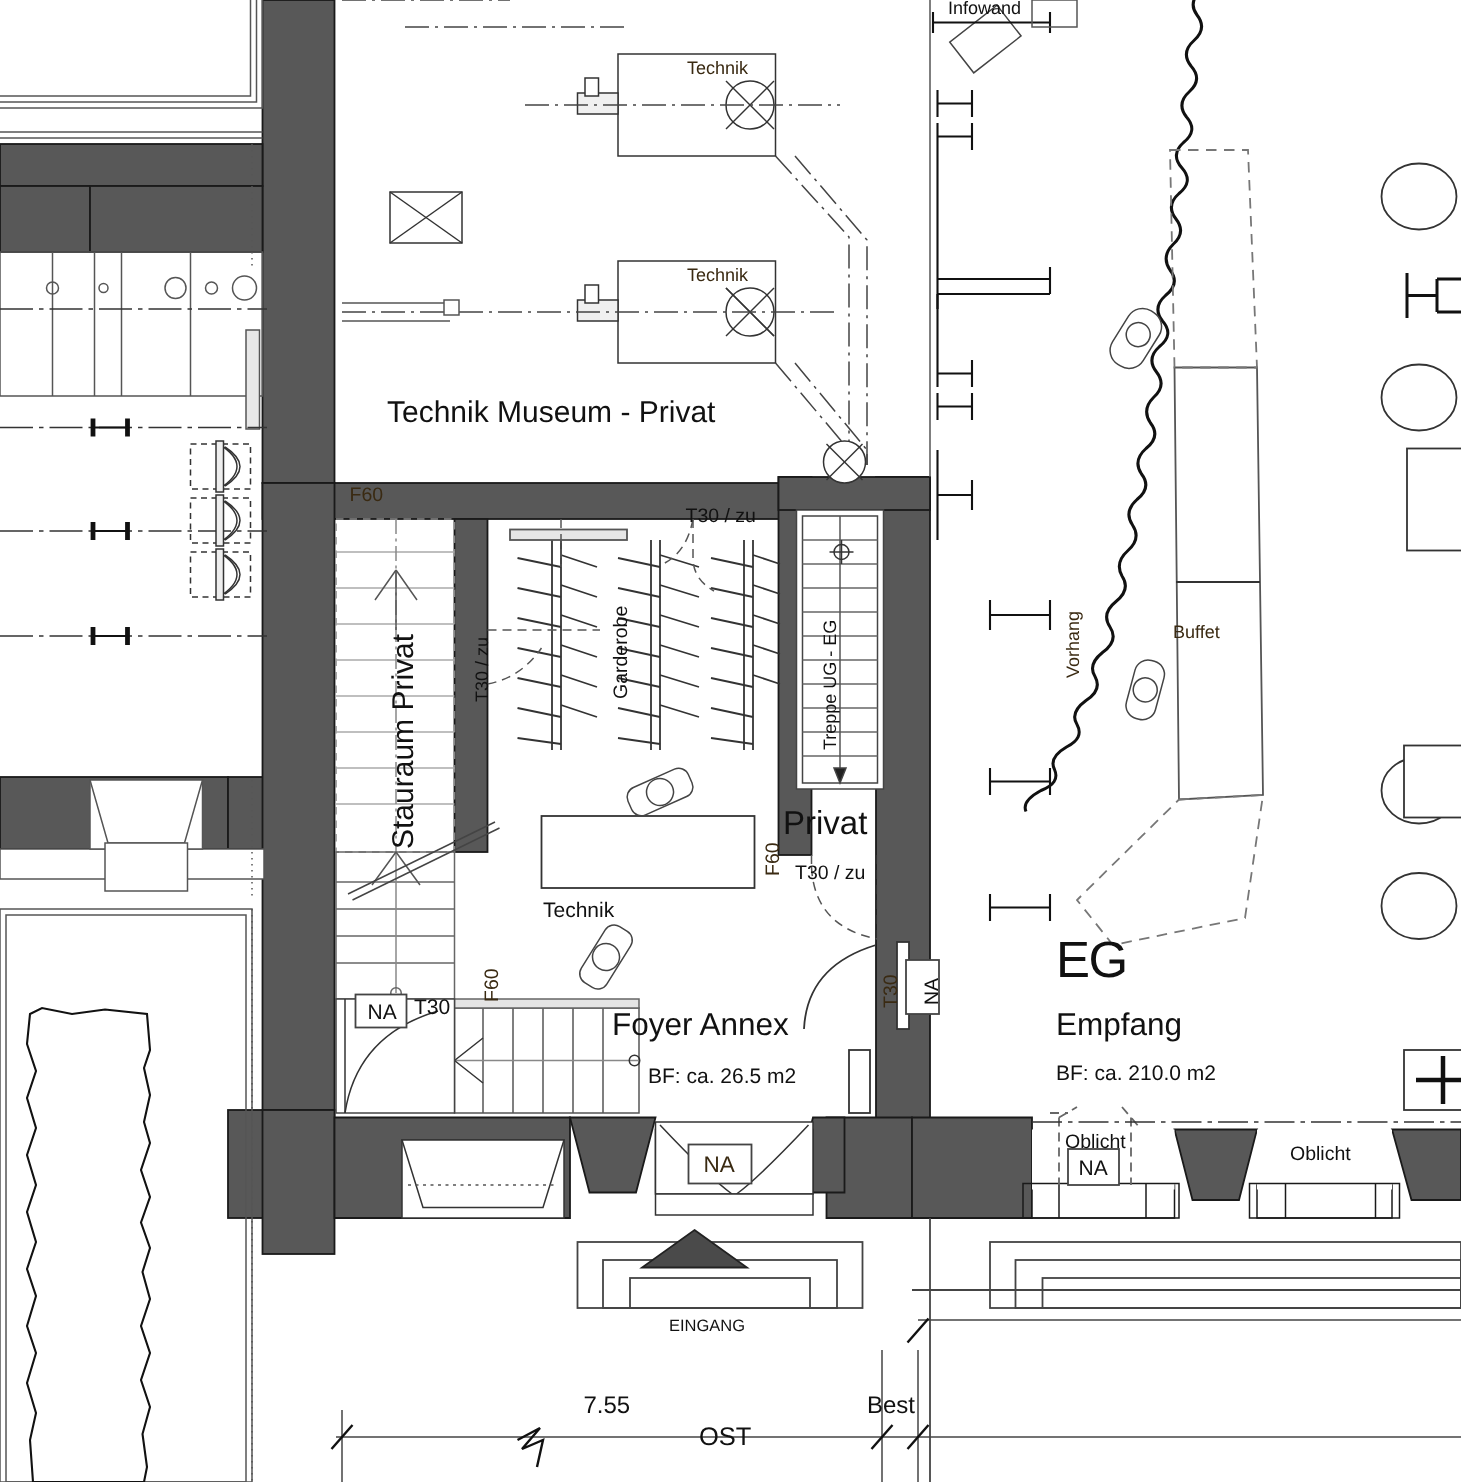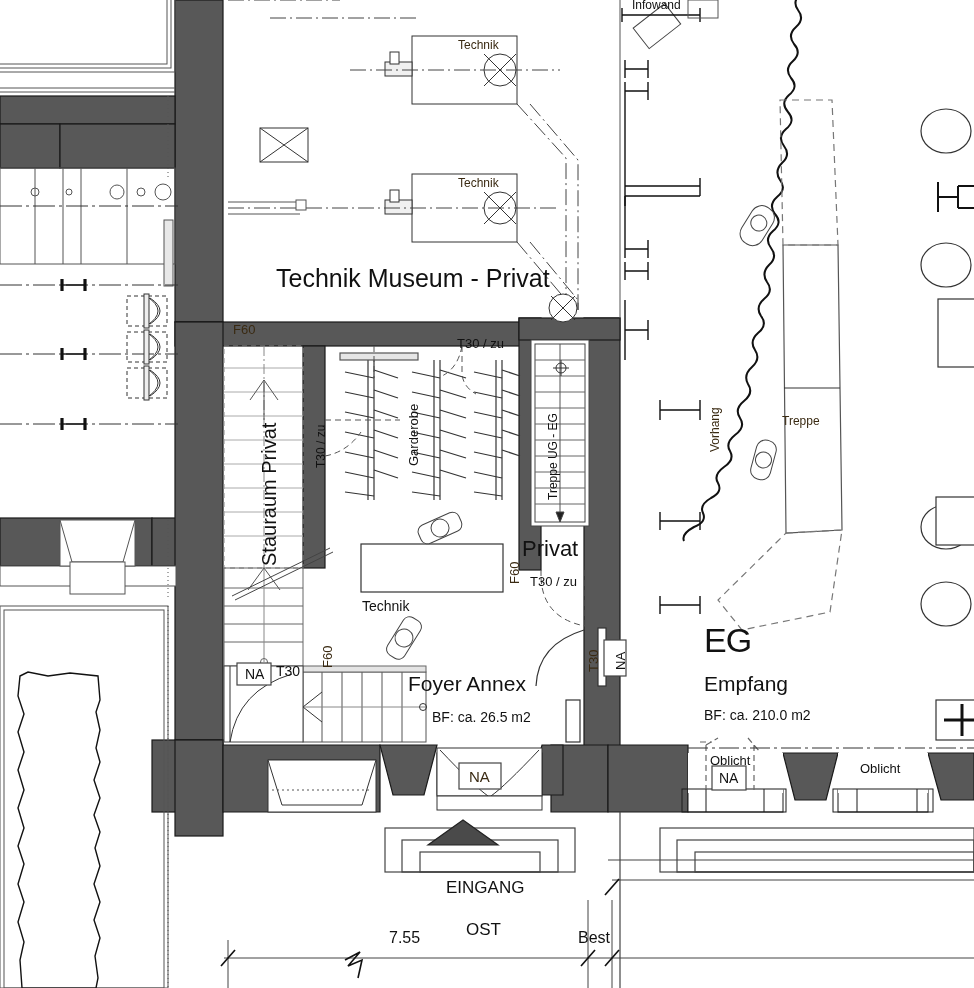--- a/index.html
+++ b/index.html
@@ -474,21 +474,21 @@
     <path d="M345 960 L360 952 L348 966 L362 960 L358 978"></path>
   </g>
 
   <g stroke="#555" stroke-width="1" fill="none">
     <line x1="620" y1="0" x2="620" y2="318"></line>
     <rect x="688" y="0" width="30" height="18"></rect>
   </g>
 
 </svg>
 
-<div class="lbl" style="left:276px;top:264px;font-size:25px;">Technik Museum - Privat</div>
+<div class="lbl" style="left:258px;top:264px;font-size:20px;">Technik Museum - Privat</div>
 
 <div class="lbl vert" style="left:258px;top:566px;font-size:20px;transform:rotate(-90deg);">Stauraum Privat</div>
 
 <div class="lbl vert" style="left:406px;top:466px;font-size:13px;transform:rotate(-90deg);">Garderobe</div>
 
 <div class="lbl" style="left:362px;top:598px;font-size:14px;">Technik</div>
 
 <div class="lbl" style="left:522px;top:536px;font-size:22px;">Privat</div>
 
 <div class="lbl vert" style="left:546px;top:500px;font-size:12px;transform:rotate(-90deg);">Treppe UG - EG</div>
@@ -504,21 +504,21 @@
 <div class="lbl" style="left:704px;top:707px;font-size:14px;">BF: ca. 210.0 m2</div>
 
 <div class="lbl" style="left:458px;top:38px;font-size:12px;color:#3a2a12;">Technik</div>
 
 <div class="lbl" style="left:458px;top:176px;font-size:12px;color:#3a2a12;">Technik</div>
 
 <div class="lbl" style="left:632px;top:-2px;font-size:12px;">Infowand</div>
 
 <div class="lbl vert" style="left:708px;top:452px;font-size:12px;transform:rotate(-90deg);color:#3a2a12;">Vorhang</div>
 
-<div class="lbl" style="left:782px;top:414px;font-size:12px;color:#3a2a12;">Treppe</div>
+<div class="lbl" style="left:782px;top:414px;font-size:12px;color:#3a2a12;">Buffet</div>
 
 <div class="lbl" style="left:710px;top:753px;font-size:13px;">Oblicht</div>
 
 <div class="lbl" style="left:860px;top:761px;font-size:13px;">Oblicht</div>
 
 <div class="lbl" style="left:233px;top:322px;font-size:13px;color:#3a2a12;">F60</div>
 
 <div class="lbl" style="left:457px;top:336px;font-size:13px;">T30 / zu</div>
 
 <div class="lbl vert" style="left:314px;top:468px;font-size:12px;transform:rotate(-90deg);">T30 / zu</div>
@@ -534,21 +534,21 @@
 <div class="lbl vert" style="left:586px;top:672px;font-size:13px;transform:rotate(-90deg);color:#3a2a12;">T30</div>
 
 <div class="lbl" style="left:245px;top:666px;font-size:14px;">NA</div>
 
 <div class="lbl" style="left:469px;top:768px;font-size:15px;color:#3a2a12;">NA</div>
 
 <div class="lbl vert" style="left:613px;top:670px;font-size:13px;transform:rotate(-90deg);">NA</div>
 
 <div class="lbl" style="left:719px;top:770px;font-size:14px;">NA</div>
 
-<div class="lbl" style="left:446px;top:878px;font-size:17px;">EINGANG</div>
-
-<div class="lbl" style="left:466px;top:920px;font-size:17px;">OST</div>
+<div class="lbl" style="left:446px;top:878px;font-size:11px;">EINGANG</div>
+
+<div class="lbl" style="left:466px;top:948px;font-size:17px;">OST</div>
 
 <div class="lbl" style="left:389px;top:929px;font-size:16px;">7.55</div>
 
 <div class="lbl" style="left:578px;top:929px;font-size:16px;">Best</div>
 
 </div>
 
 </body></html>

